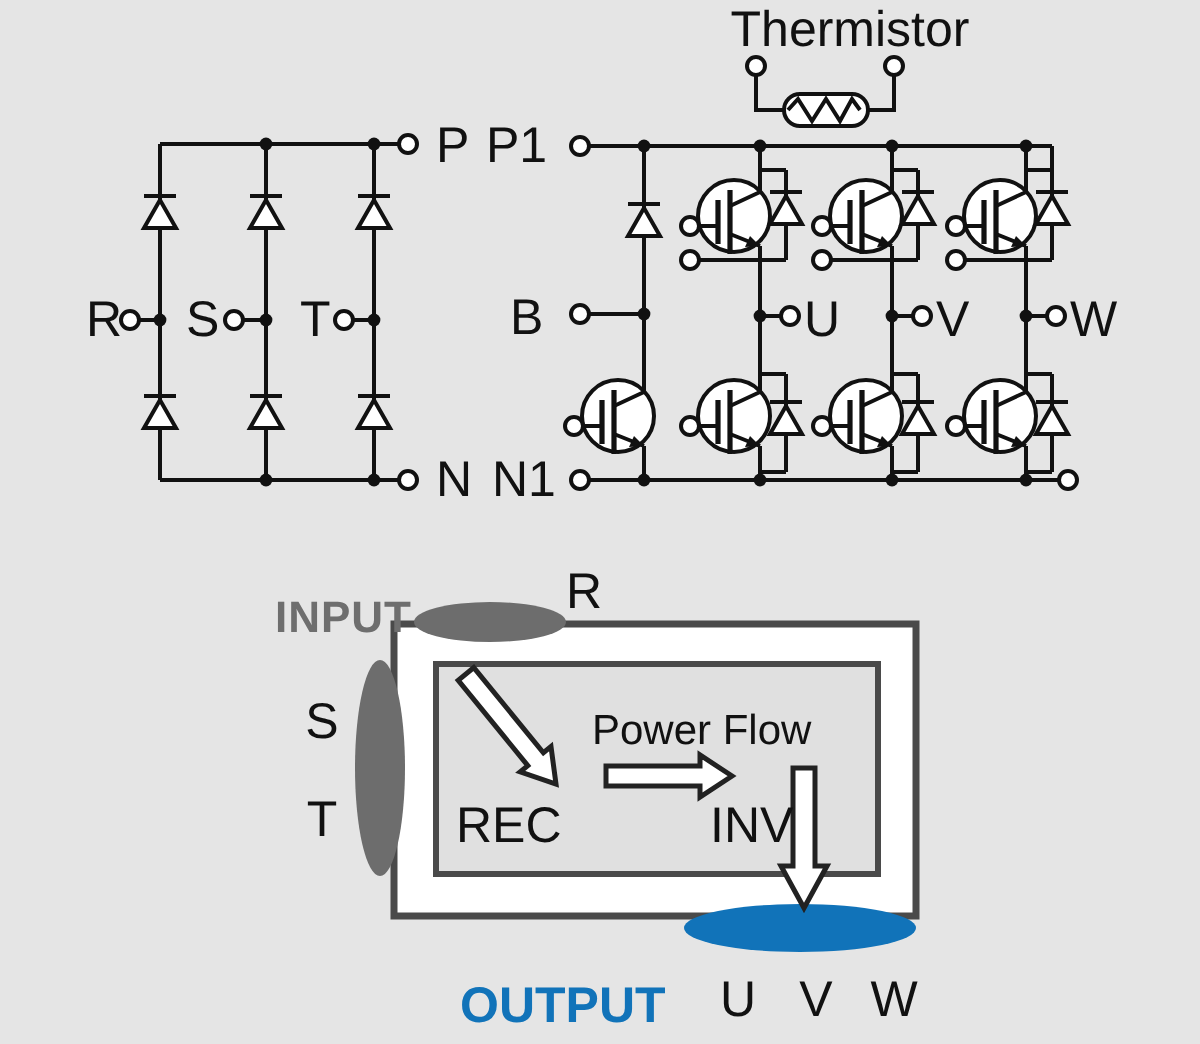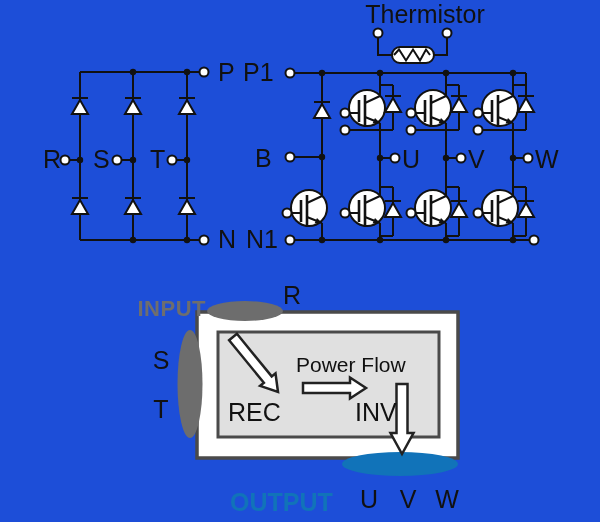--- a/index.html
+++ b/index.html
@@ -1,16 +1,16 @@
 <!DOCTYPE html>
 <html><head>
 <meta charset="utf-8">
 <style>
   html,body { margin:0; padding:0; background:#ffffff; }
-  .stage { position:relative; width:600px; height:522px; background:#1d4ed8; overflow:hidden; }
+  .stage { position:relative; width:600px; height:522px; background:#e5e5e5; overflow:hidden; }
   svg { display:block; }
   .wire  { stroke:#111111; stroke-width:2; fill:none; stroke-linecap:butt; }
   .bar   { stroke:#111111; stroke-width:2.6; fill:none; }
   .term  { fill:#ffffff; stroke:#111111; stroke-width:2; }
   .dot   { fill:#111111; stroke:none; }
   .dio   { fill:#ffffff; stroke:#111111; stroke-width:2; stroke-linejoin:miter; }
   .lbl   { font-family:"Liberation Sans", sans-serif; font-size:25px; fill:#111111; }
   .lbl-m { text-anchor:middle; }
   .box-outer { fill:#ffffff; stroke:#4a4a4a; stroke-width:3.5; }
   .box-inner { fill:#e0e0e0; stroke:#4a4a4a; stroke-width:3; }

